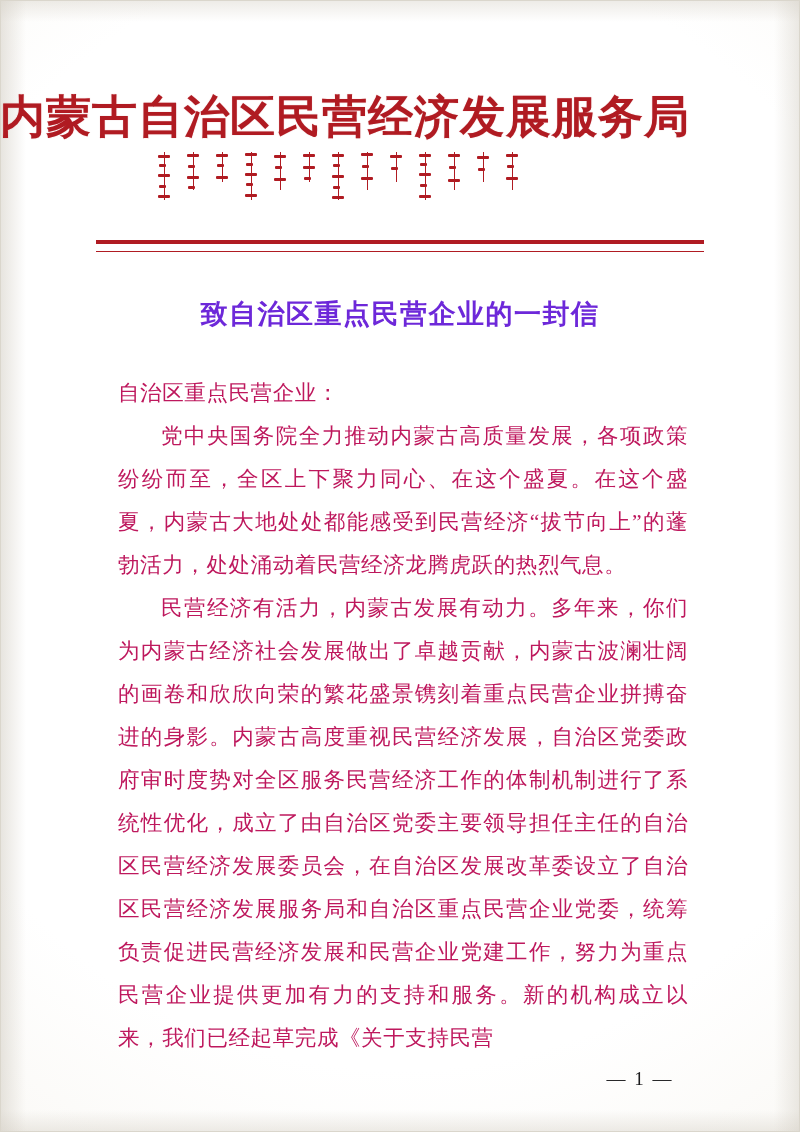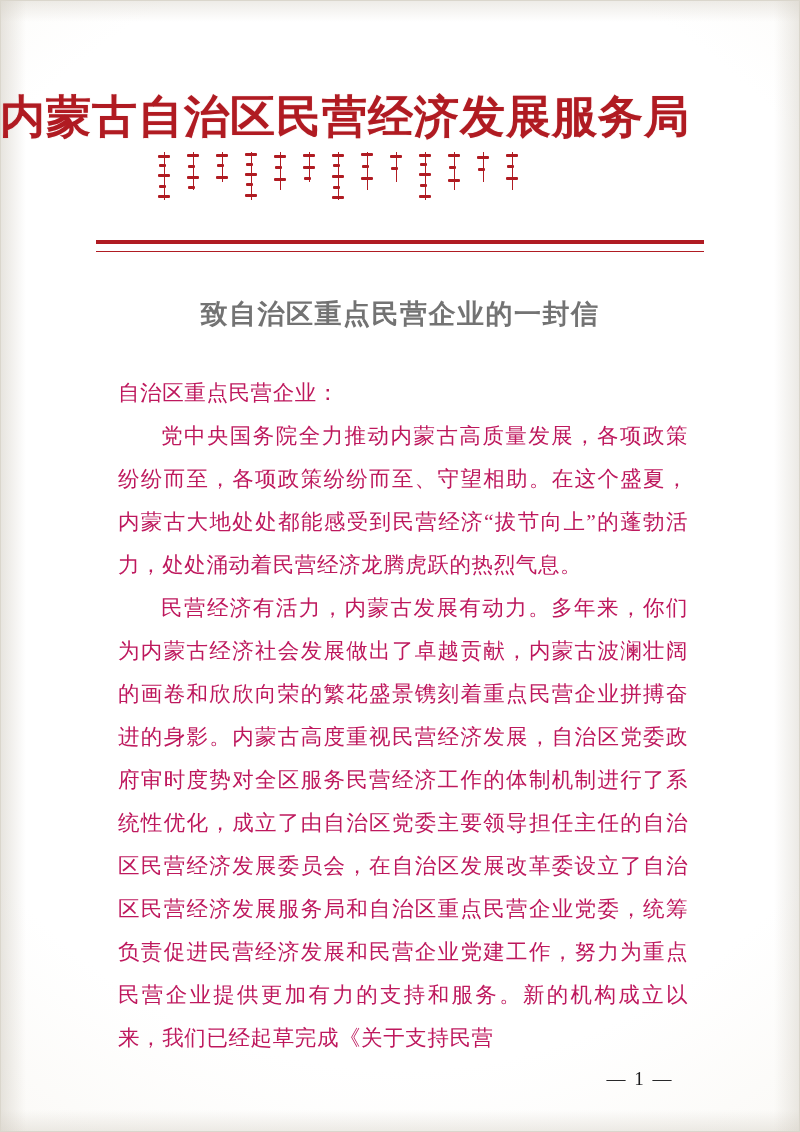--- a/index.html
+++ b/index.html
@@ -123,21 +123,21 @@
   .doc-title {
     position: absolute;
     left: 0;
     top: 296px;
     width: 800px;
     text-align: center;
     font-family: "Liberation Serif", "DejaVu Serif", serif;
     font-weight: bold;
     font-size: 27px;
     letter-spacing: 1.5px;
-    color: #737373;
+    color: #6d28d9;
   }
 
   
   .body-block {
     position: absolute;
     left: 118px;
     top: 372px;
     width: 570px;
     color: #be185d;
     font-size: 21.5px;
@@ -281,20 +281,20 @@
 
     <div class="rule-wrap">
       <div class="rule-thick"></div>
       <div class="rule-thin"></div>
     </div>
 
     <div class="doc-title">致自治区重点民营企业的一封信</div>
 
     <div class="body-block">
       <p class="salutation">自治区重点民营企业：</p>
-      <p class="para">党中央国务院全力推动内蒙古高质量发展，各项政策纷纷而至，各项政策纷纷而至、守望相助。在这个盛夏，内蒙古大地处处都能感受到民营经济“拔节向上”的蓬勃活力，处处涌动着民营经济龙腾虎跃的热烈气息。</p>
+      <p class="para">党中央国务院全力推动内蒙古高质量发展，各项政策纷纷而至，全区上下聚力同心、在这个盛夏。在这个盛夏，内蒙古大地处处都能感受到民营经济“拔节向上”的蓬勃活力，处处涌动着民营经济龙腾虎跃的热烈气息。</p>
       <p class="para">民营经济有活力，内蒙古发展有动力。多年来，你们为内蒙古经济社会发展做出了卓越贡献，内蒙古波澜壮阔的画卷和欣欣向荣的繁花盛景镌刻着重点民营企业拼搏奋进的身影。内蒙古高度重视民营经济发展，自治区党委政府审时度势对全区服务民营经济工作的体制机制进行了系统性优化，成立了由自治区党委主要领导担任主任的自治区民营经济发展委员会，在自治区发展改革委设立了自治区民营经济发展服务局和自治区重点民营企业党委，统筹负责促进民营经济发展和民营企业党建工作，努力为重点民营企业提供更加有力的支持和服务。新的机构成立以来，我们已经起草完成《关于支持民营</p>
     </div>
 
     <div class="page-number">— 1 —</div>
 
   </div>
 </div>
 
 </body></html>

